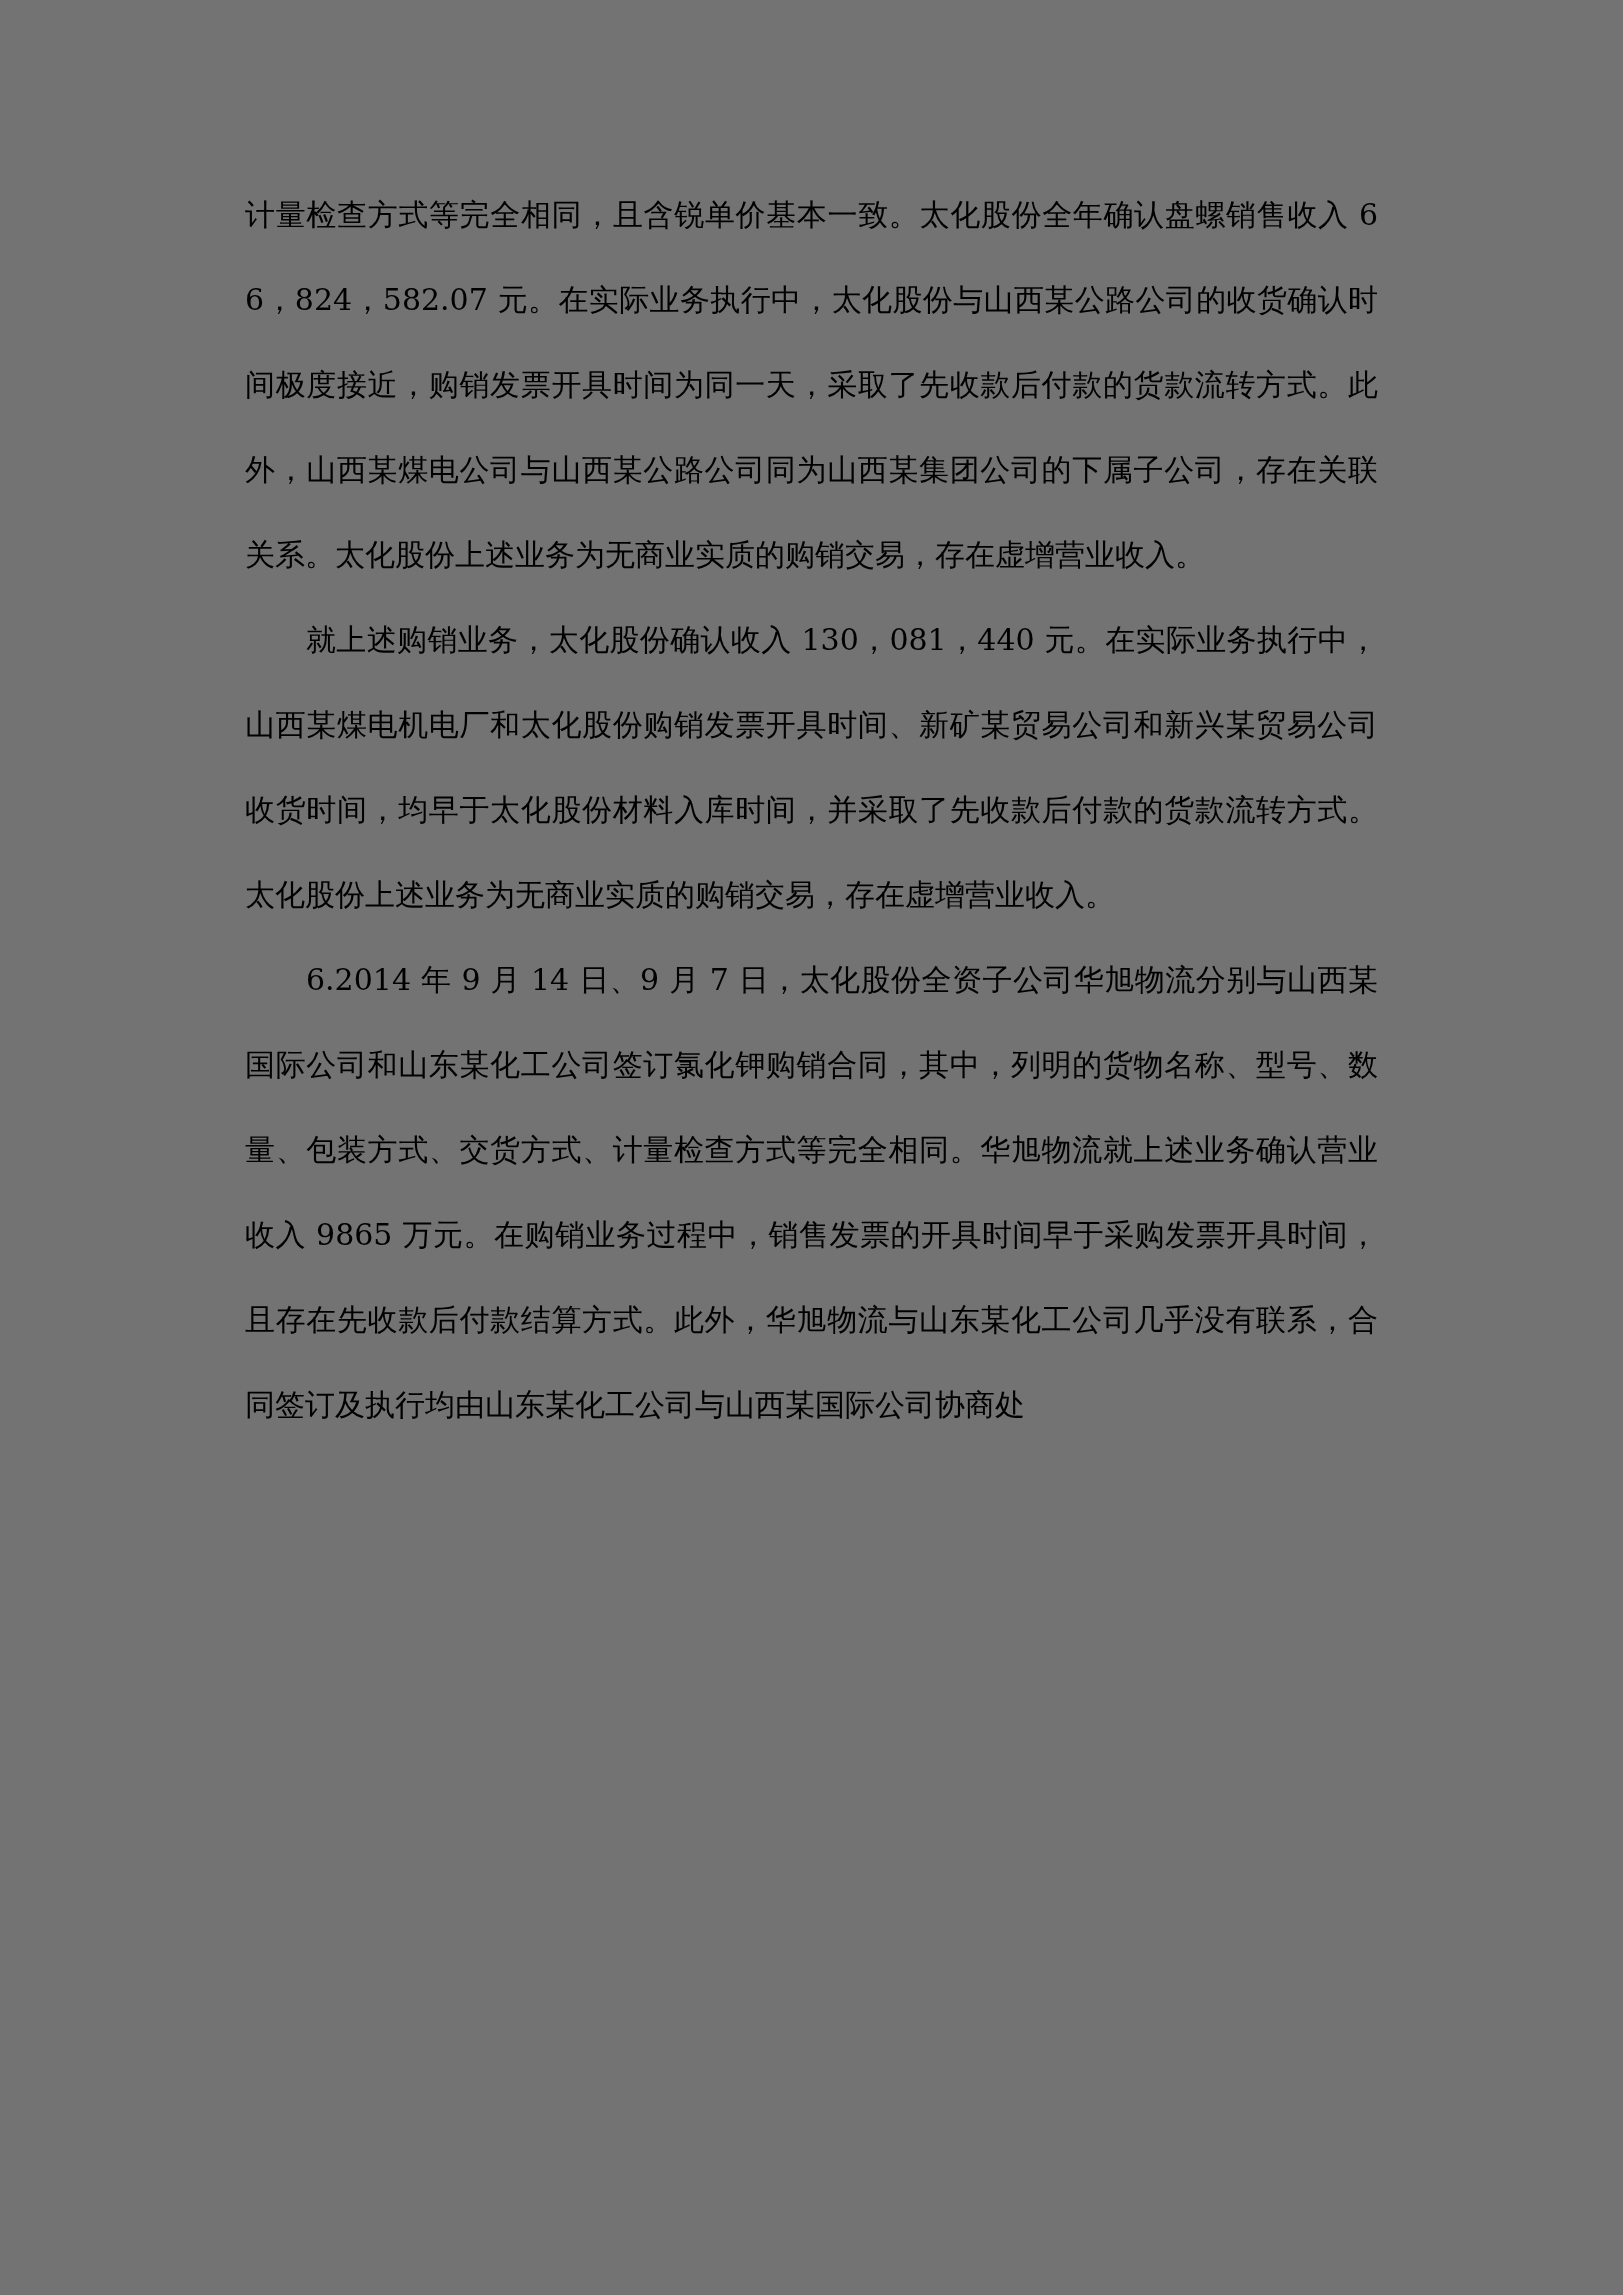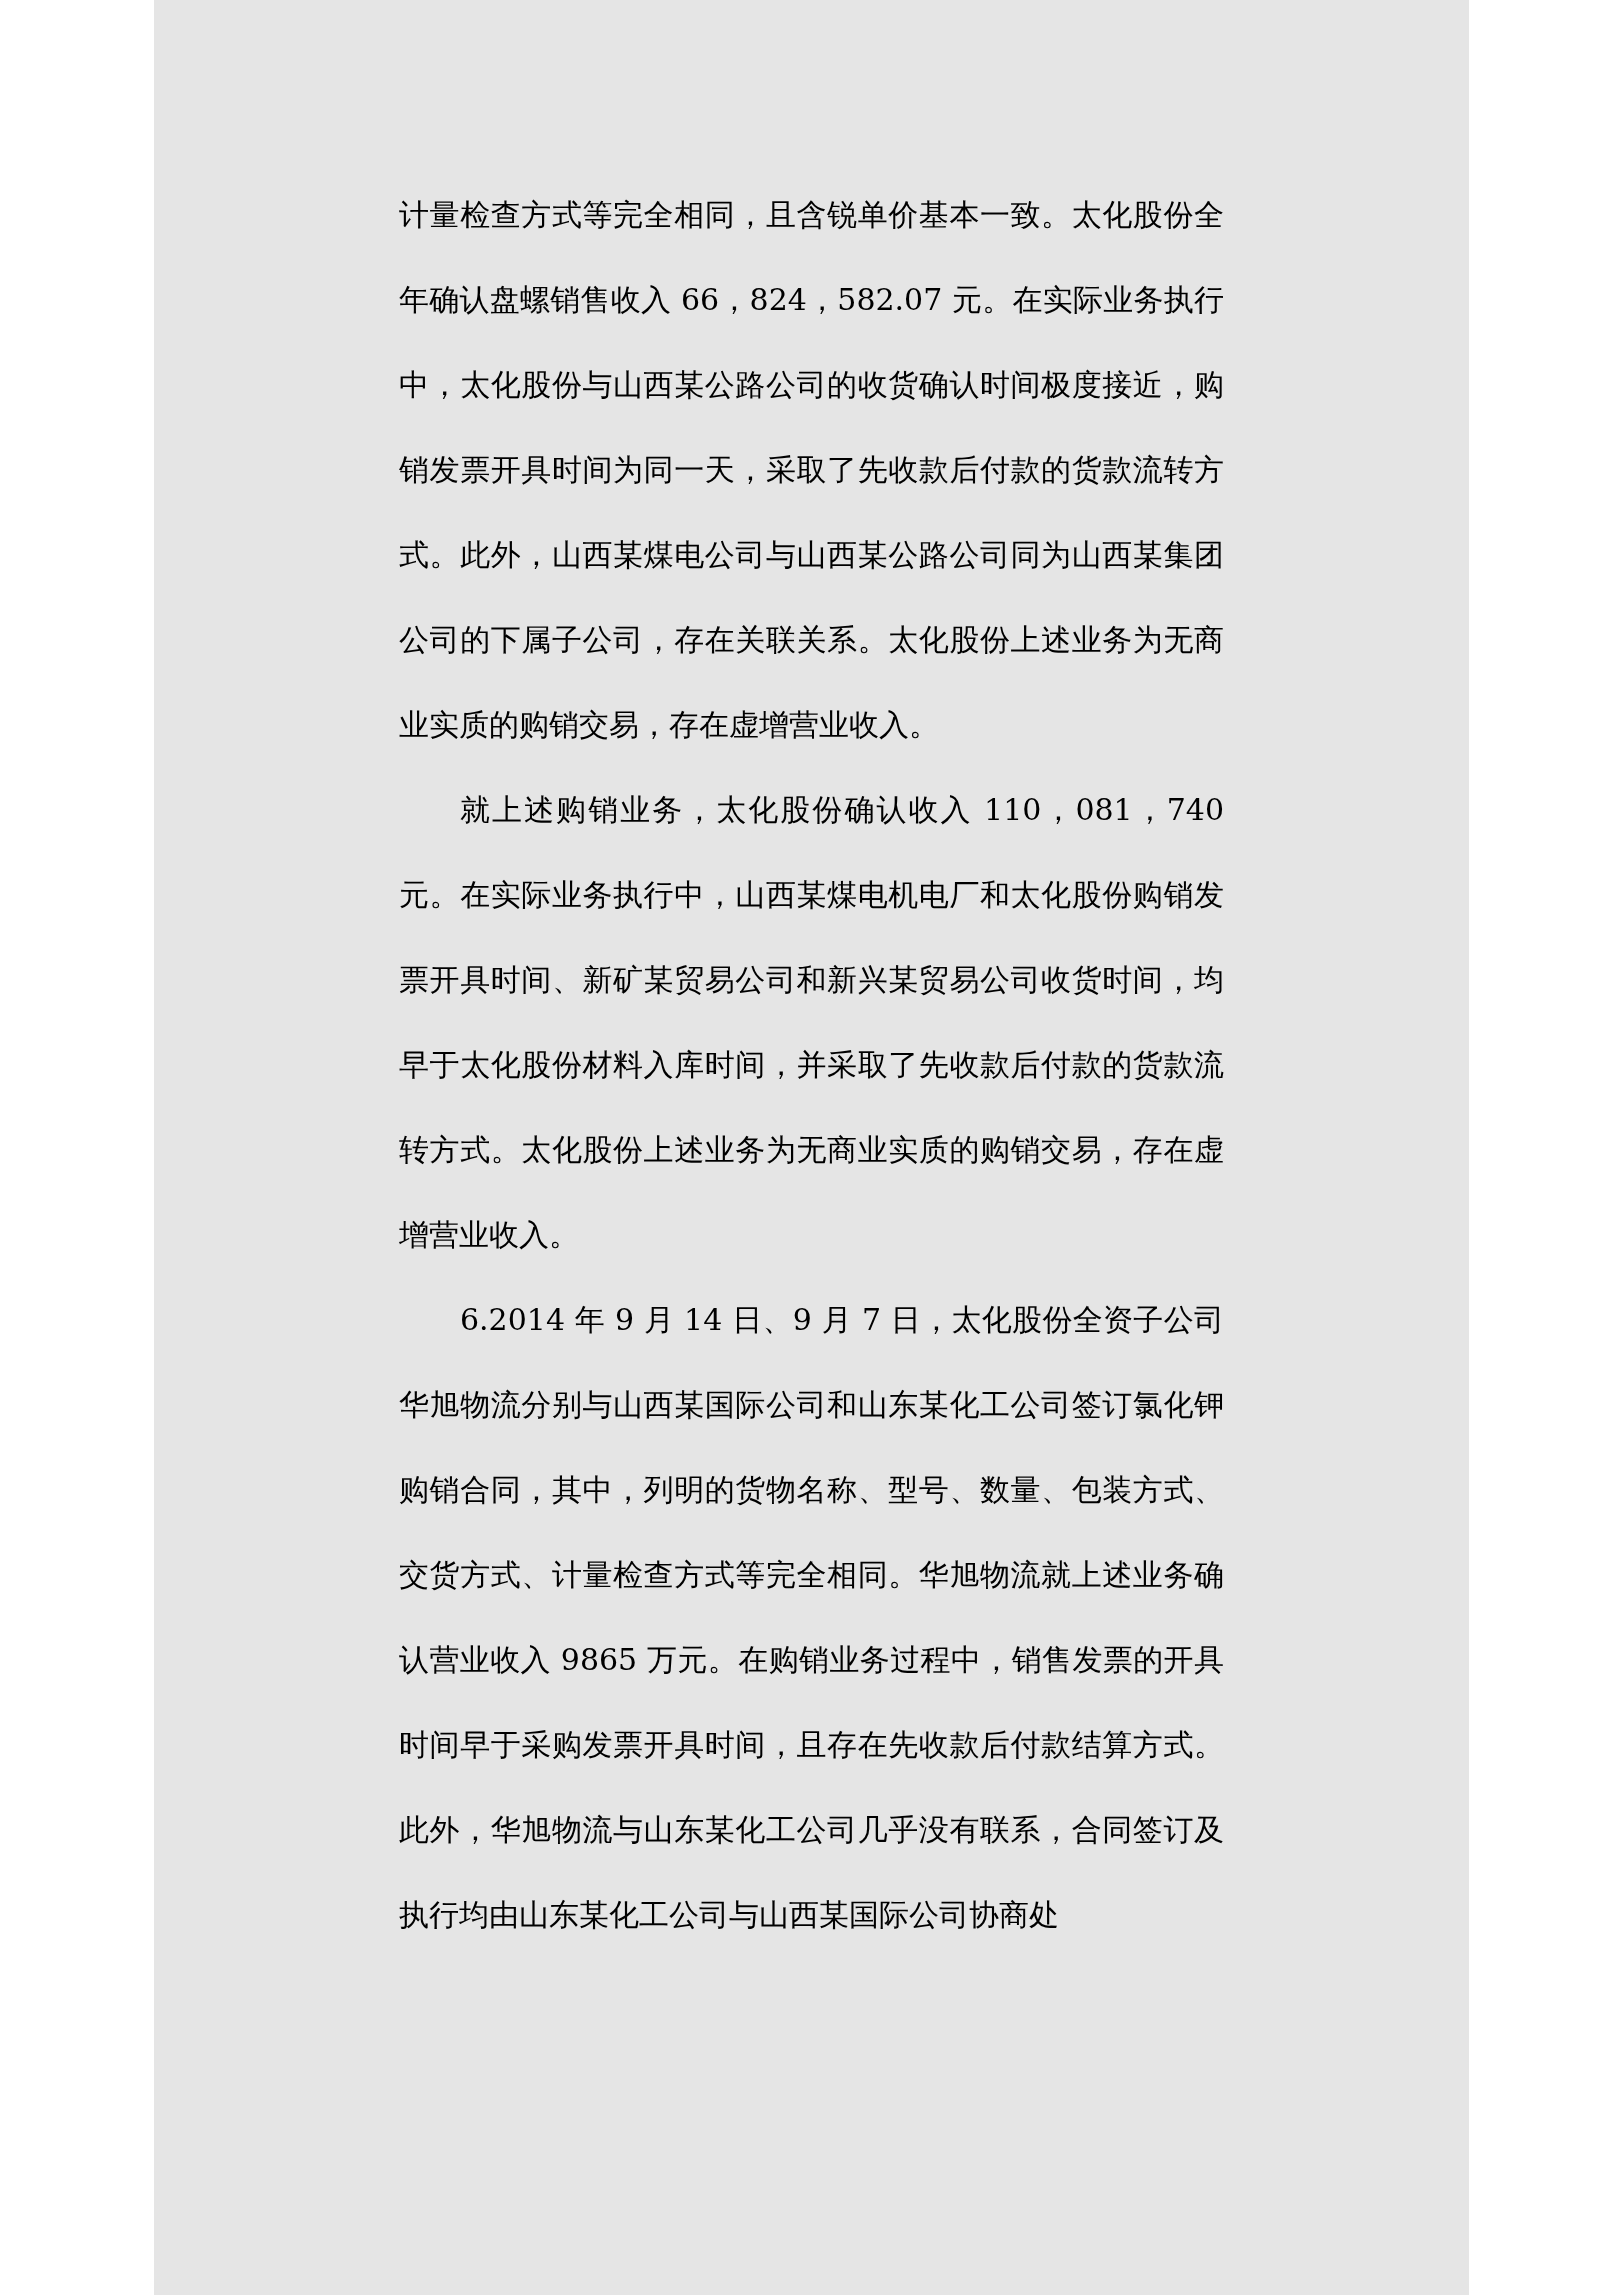--- a/index.html
+++ b/index.html
@@ -2,24 +2,24 @@
 <html style="font-size:13.5px"><head>
 <meta charset="utf-8">
 <style>
   html, body {
     margin: 0;
     padding: 0;
     background: #ffffff;
   }
   .page {
     position: relative;
-    width: 1315px;
+    width: 1623px;
     height: 2295px;
     margin: 0 auto;
-    background: #e5e5e5;
+    background: #737373;
     box-sizing: border-box;
     padding: 172px 245px 0 245px;
     overflow: hidden;
     font-family: "DejaVu Serif", "Liberation Serif", serif;
     color: #000000;
   }
   .para {
     margin: 0;
     font-size: 30px;
     line-height: 85px;
@@ -28,16 +28,16 @@
   }
   .para.indent {
     text-indent: 61px;
   }
 </style>
 </head>
 <body>
 
 <div class="page">
   <p class="para">计量检查方式等完全相同，且含锐单价基本一致。太化股份全年确认盘螺销售收入 66，824，582.07 元。在实际业务执行中，太化股份与山西某公路公司的收货确认时间极度接近，购销发票开具时间为同一天，采取了先收款后付款的货款流转方式。此外，山西某煤电公司与山西某公路公司同为山西某集团公司的下属子公司，存在关联关系。太化股份上述业务为无商业实质的购销交易，存在虚增营业收入。</p>
-  <p class="para indent">就上述购销业务，太化股份确认收入 110，081，740 元。在实际业务执行中，山西某煤电机电厂和太化股份购销发票开具时间、新矿某贸易公司和新兴某贸易公司收货时间，均早于太化股份材料入库时间，并采取了先收款后付款的货款流转方式。太化股份上述业务为无商业实质的购销交易，存在虚增营业收入。</p>
+  <p class="para indent">就上述购销业务，太化股份确认收入 130，081，440 元。在实际业务执行中，山西某煤电机电厂和太化股份购销发票开具时间、新矿某贸易公司和新兴某贸易公司收货时间，均早于太化股份材料入库时间，并采取了先收款后付款的货款流转方式。太化股份上述业务为无商业实质的购销交易，存在虚增营业收入。</p>
   <p class="para indent">6.2014 年 9 月 14 日、9 月 7 日，太化股份全资子公司华旭物流分别与山西某国际公司和山东某化工公司签订氯化钾购销合同，其中，列明的货物名称、型号、数量、包装方式、交货方式、计量检查方式等完全相同。华旭物流就上述业务确认营业收入 9865 万元。在购销业务过程中，销售发票的开具时间早于采购发票开具时间，且存在先收款后付款结算方式。此外，华旭物流与山东某化工公司几乎没有联系，合同签订及执行均由山东某化工公司与山西某国际公司协商处</p>
 </div>
 
 
 </body></html>

